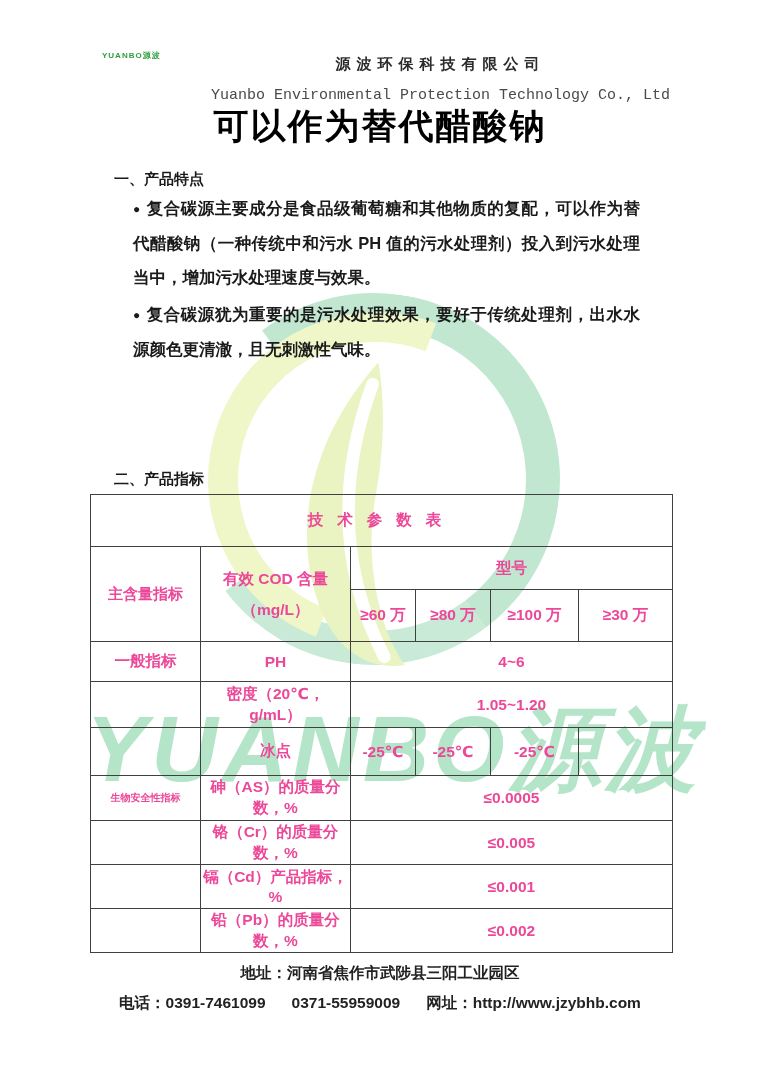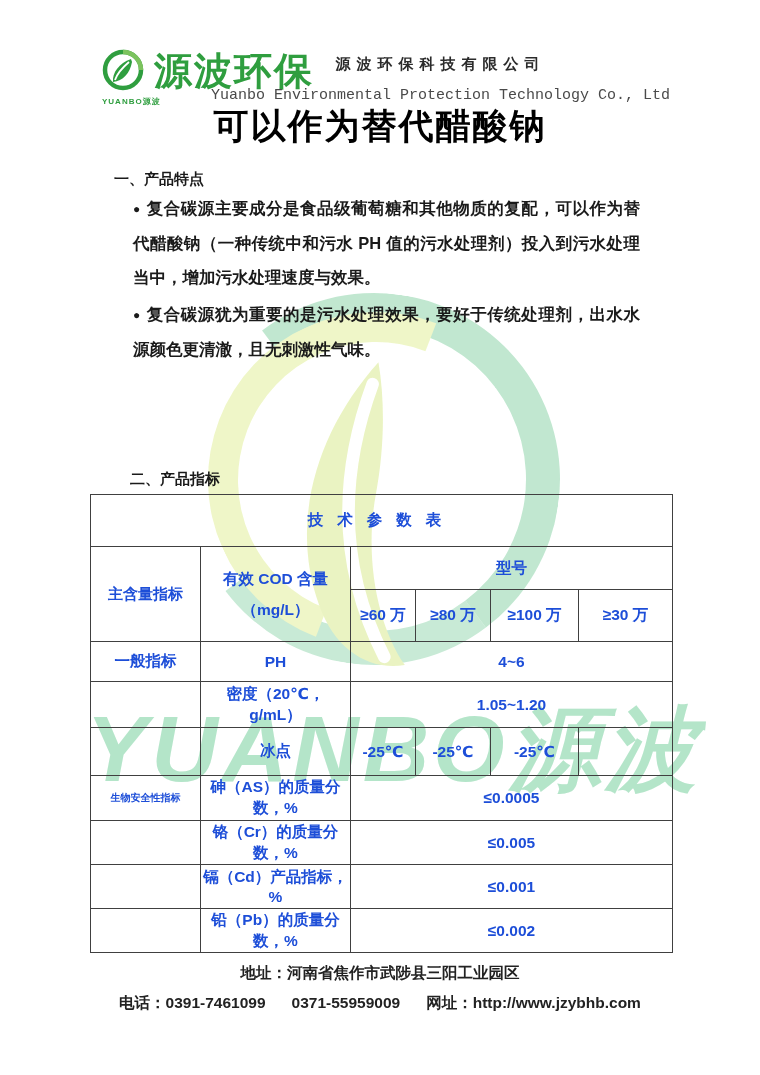--- a/index.html
+++ b/index.html
@@ -43,25 +43,25 @@
   
   .doc-title { position:absolute; left:0; top:103px; width:100%; text-align:center;
     font-size:35px; font-weight:800; letter-spacing:2px; color:#000; }
   
   .sec1-head { position:absolute; left:114px; top:170px; font-size:15px; font-weight:800; }
   .features { position:absolute; left:133px; top:191px; width:507px;
     font-size:16.5px; font-weight:700; line-height:34px; text-align:justify; }
   .features p { margin:0 0 3px 0; }
   .bullet { font-size:12px; vertical-align:1px; margin-right:6px; }
   
-  .sec2-head { position:absolute; left:130px; top:470px; font-size:15px; font-weight:800; }
+  .sec2-head { position:absolute; left:114px; top:470px; font-size:15px; font-weight:800; }
   table.spec { position:absolute; left:90px; top:494px; width:582px;
     border-collapse:collapse; table-layout:fixed; background:transparent; }
   table.spec td { border:1.5px solid #404040; text-align:center; vertical-align:middle;
-    font-size:15.5px; font-weight:700; padding:0; background:transparent; color:#1d4ed8; }
+    font-size:15.5px; font-weight:700; padding:0; background:transparent; color:#ec4899; }
   td.t-title { height:52px; color:#2e74b5; font-size:27px; font-weight:700; letter-spacing:14px; }
   .cod-line { line-height:31px; }
   td.param-left { text-align:left; padding-left:6px; font-size:15px; }
   td.cat { font-size:14.5px; }
   
   .footer-line1 { position:absolute; left:0; top:963px; width:100%; text-align:center;
     font-size:15.5px; font-weight:600; color:#222; }
   .footer-line2 { position:absolute; left:0; top:993px; width:100%; text-align:center;
     font-size:15.5px; font-weight:600; color:#222; }
   .footer-line2 .gap { margin-left:26px; }
@@ -77,29 +77,20 @@
     <svg class="wm-leaf" viewBox="0 0 200 320">
       <path d="M 172 8 C 92 58 38 140 44 232 C 47 282 76 312 112 316 C 96 270 102 198 132 138 C 152 98 167 52 172 8 Z" fill="#e9f3bd"></path>
       <path d="M 160 28 C 100 110 74 200 94 302" fill="none" stroke="#ffffff" stroke-width="13" stroke-linecap="round"></path>
     </svg>
     <div class="wm-text">YUANBO源波</div>
   </div>
 
   <div class="content">
 
     <div class="brand">
-      <div class="brand-row">
-        <svg class="brand-icon" viewBox="0 0 46 46">
-          <circle cx="23" cy="22" r="18" fill="#ffffff" stroke="#2f9e3f" stroke-width="4.5"></circle>
-          <path d="M 23 4 A 18 18 0 0 1 41 22" fill="none" stroke="#7cc35e" stroke-width="4.5"></path>
-          <path d="M 31 11 C 19 15 12 25 13 34 C 23 33 30 25 32 14 Z" fill="#2f9e3f"></path>
-          <path d="M 29 14 C 22 20 17 26 15 32" fill="none" stroke="#ffffff" stroke-width="1.8"></path>
-        </svg>
-        <div class="brand-name">源波环保</div>
-      </div>
       <div class="brand-sub">YUANBO源波</div>
     </div>
 
     <div class="company">
       <div class="company-cn">源波环保科技有限公司</div>
       <div class="company-en">Yuanbo Environmental Protection Technology Co., Ltd</div>
     </div>
 
     <div class="doc-title">可以作为替代醋酸钠</div>
 

